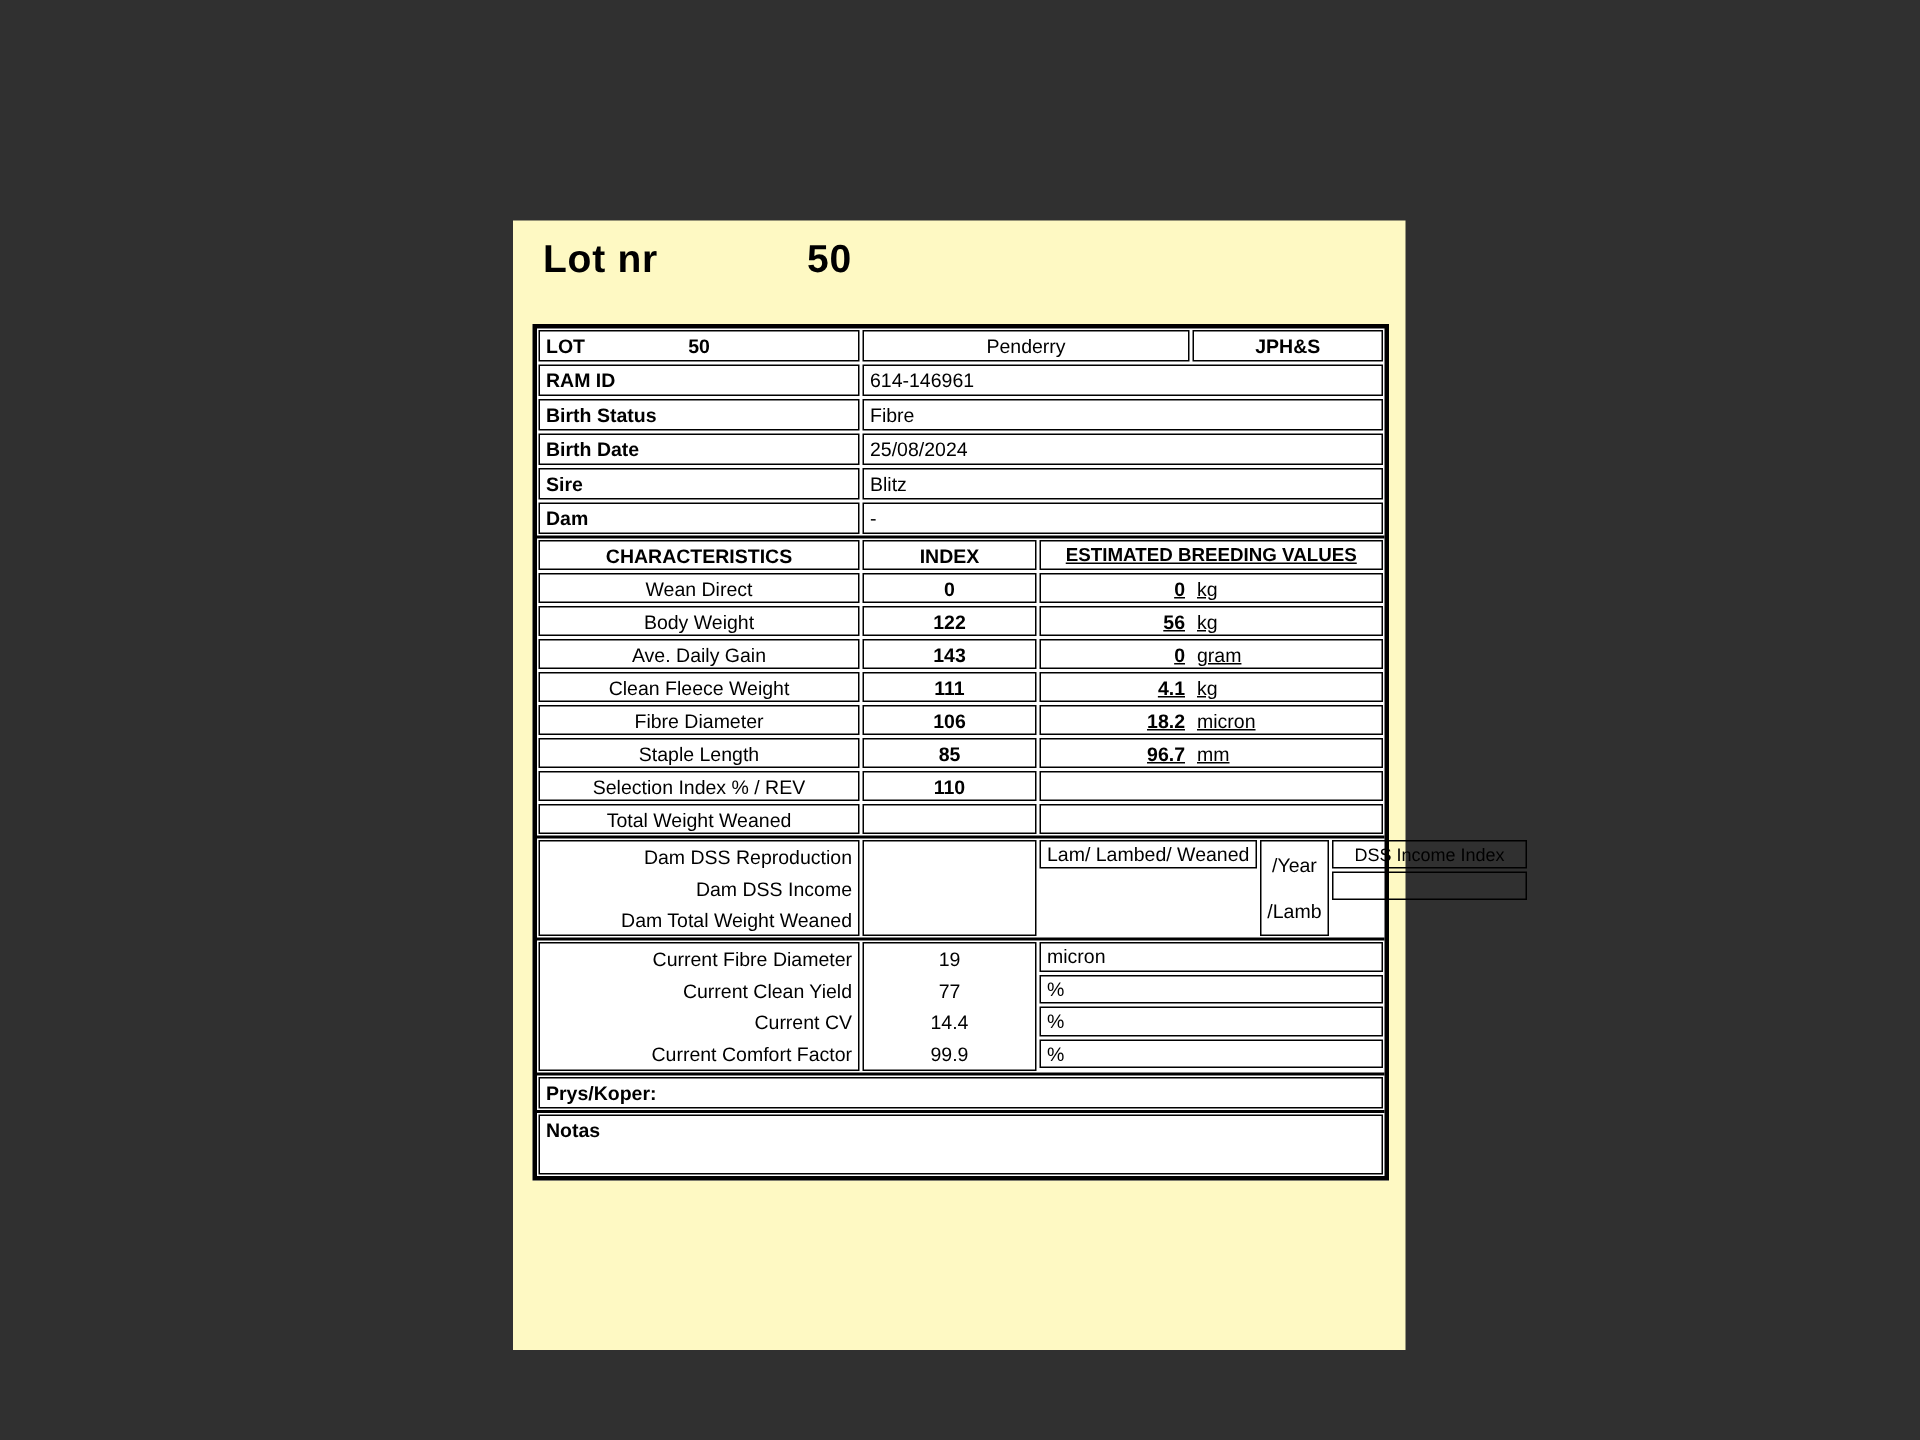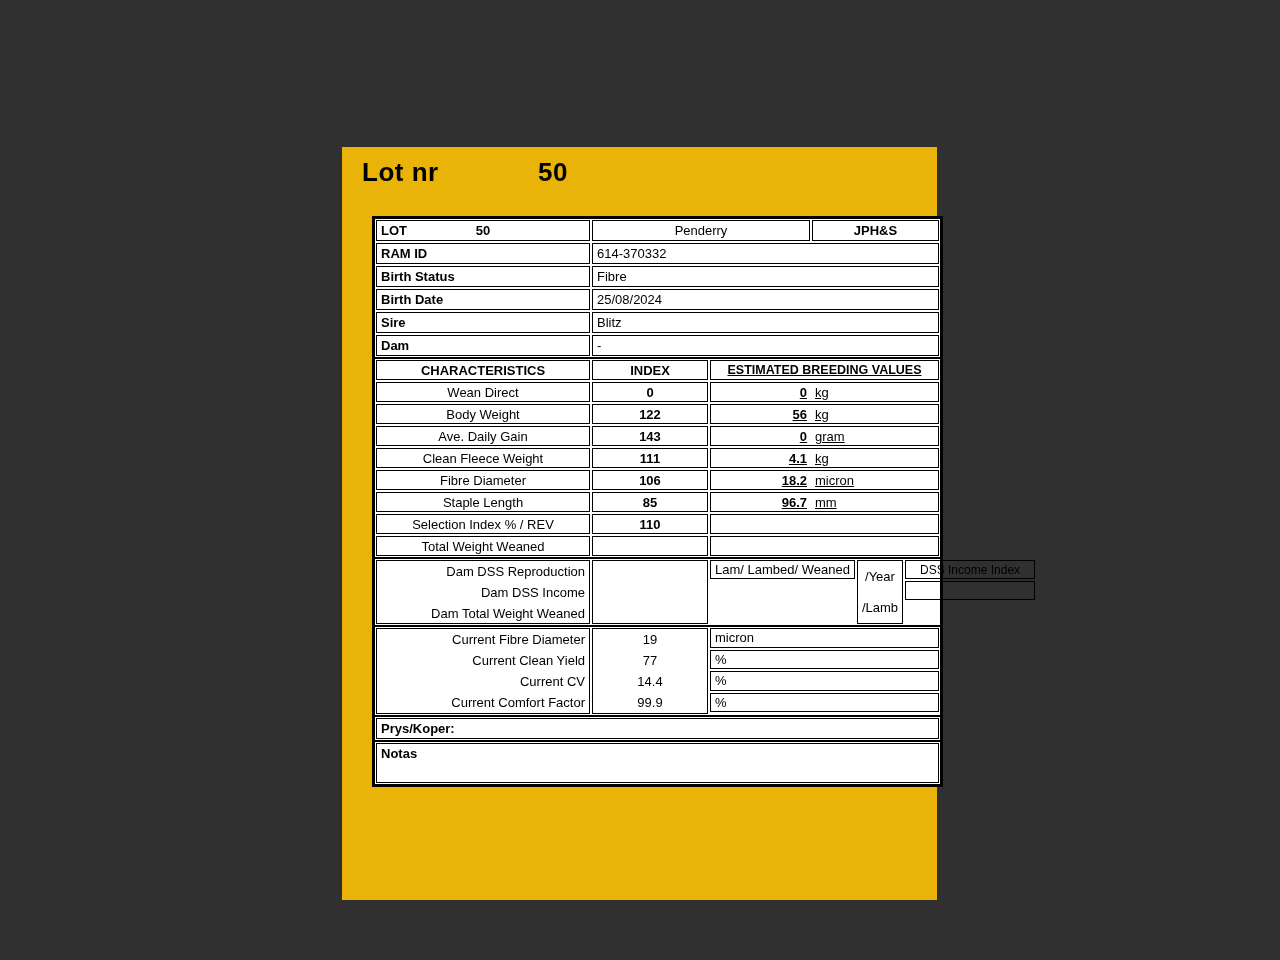--- a/index.html
+++ b/index.html
@@ -4,29 +4,29 @@
 <style>
   html,body{margin:0;padding:0;}
   body{
     width:1280px;height:960px;position:relative;
     background:#303030;
     font-family:"Liberation Sans", sans-serif;
     color:#000;
   }
   .sheet{
     position:absolute;left:342px;top:147px;width:595px;height:753px;
-    background:#eab308;
+    background:#fef9c3;
   }
   .title{
     position:absolute;left:20px;top:10px;height:32px;width:420px;
     font-size:26px;font-weight:bold;letter-spacing:0.5px;
   }
   .title .num{position:absolute;left:176px;top:0;}
   .tbl{
-    position:absolute;left:30px;top:69px;width:571px;
+    position:absolute;left:13px;top:69px;width:571px;
     border:3px solid #000;box-sizing:border-box;background:#fff;
   }
   .sec{display:block;}
   .sec + .sec{border-top:2px solid #000;}
   .row{display:flex;}
   .cell{
     border:1.5px solid #000;margin:1px;box-sizing:border-box;
     display:flex;align-items:center;
     font-size:13px;height:21px;padding:0 4px;overflow:hidden;white-space:nowrap;
   }
@@ -85,21 +85,21 @@
       <div class="row">
         <div class="cell c1 b lot-cell">
           <span>LOT</span>
           <span class="lotnum">50</span>
         </div>
         <div class="cell hb center">Penderry</div>
         <div class="cell hc center b">JPH&amp;S</div>
       </div>
       <div class="row">
         <div class="cell c1 b">RAM ID</div>
-        <div class="cell rest">614-370332</div>
+        <div class="cell rest">614-146961</div>
       </div>
       <div class="row">
         <div class="cell c1 b">Birth Status</div>
         <div class="cell rest">Fibre</div>
       </div>
       <div class="row">
         <div class="cell c1 b">Birth Date</div>
         <div class="cell rest">25/08/2024</div>
       </div>
       <div class="row">

